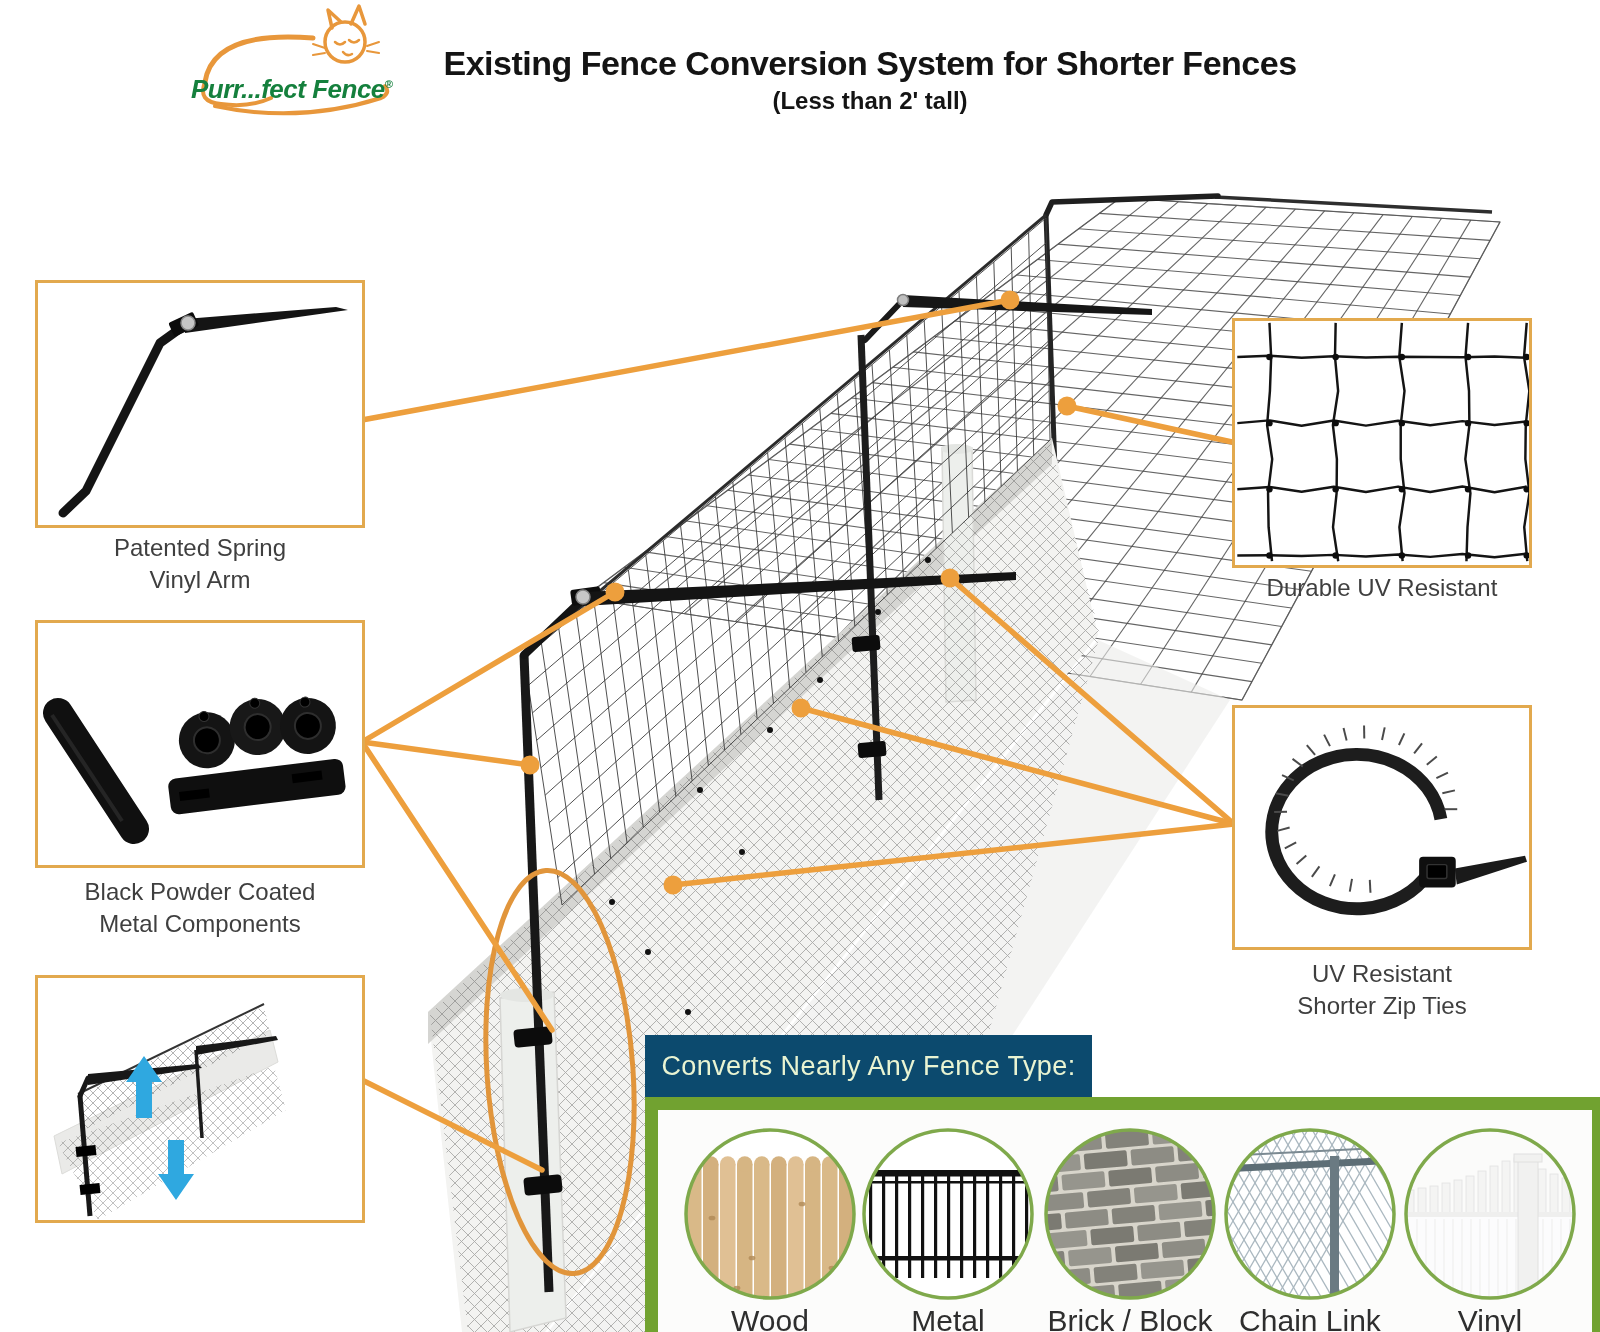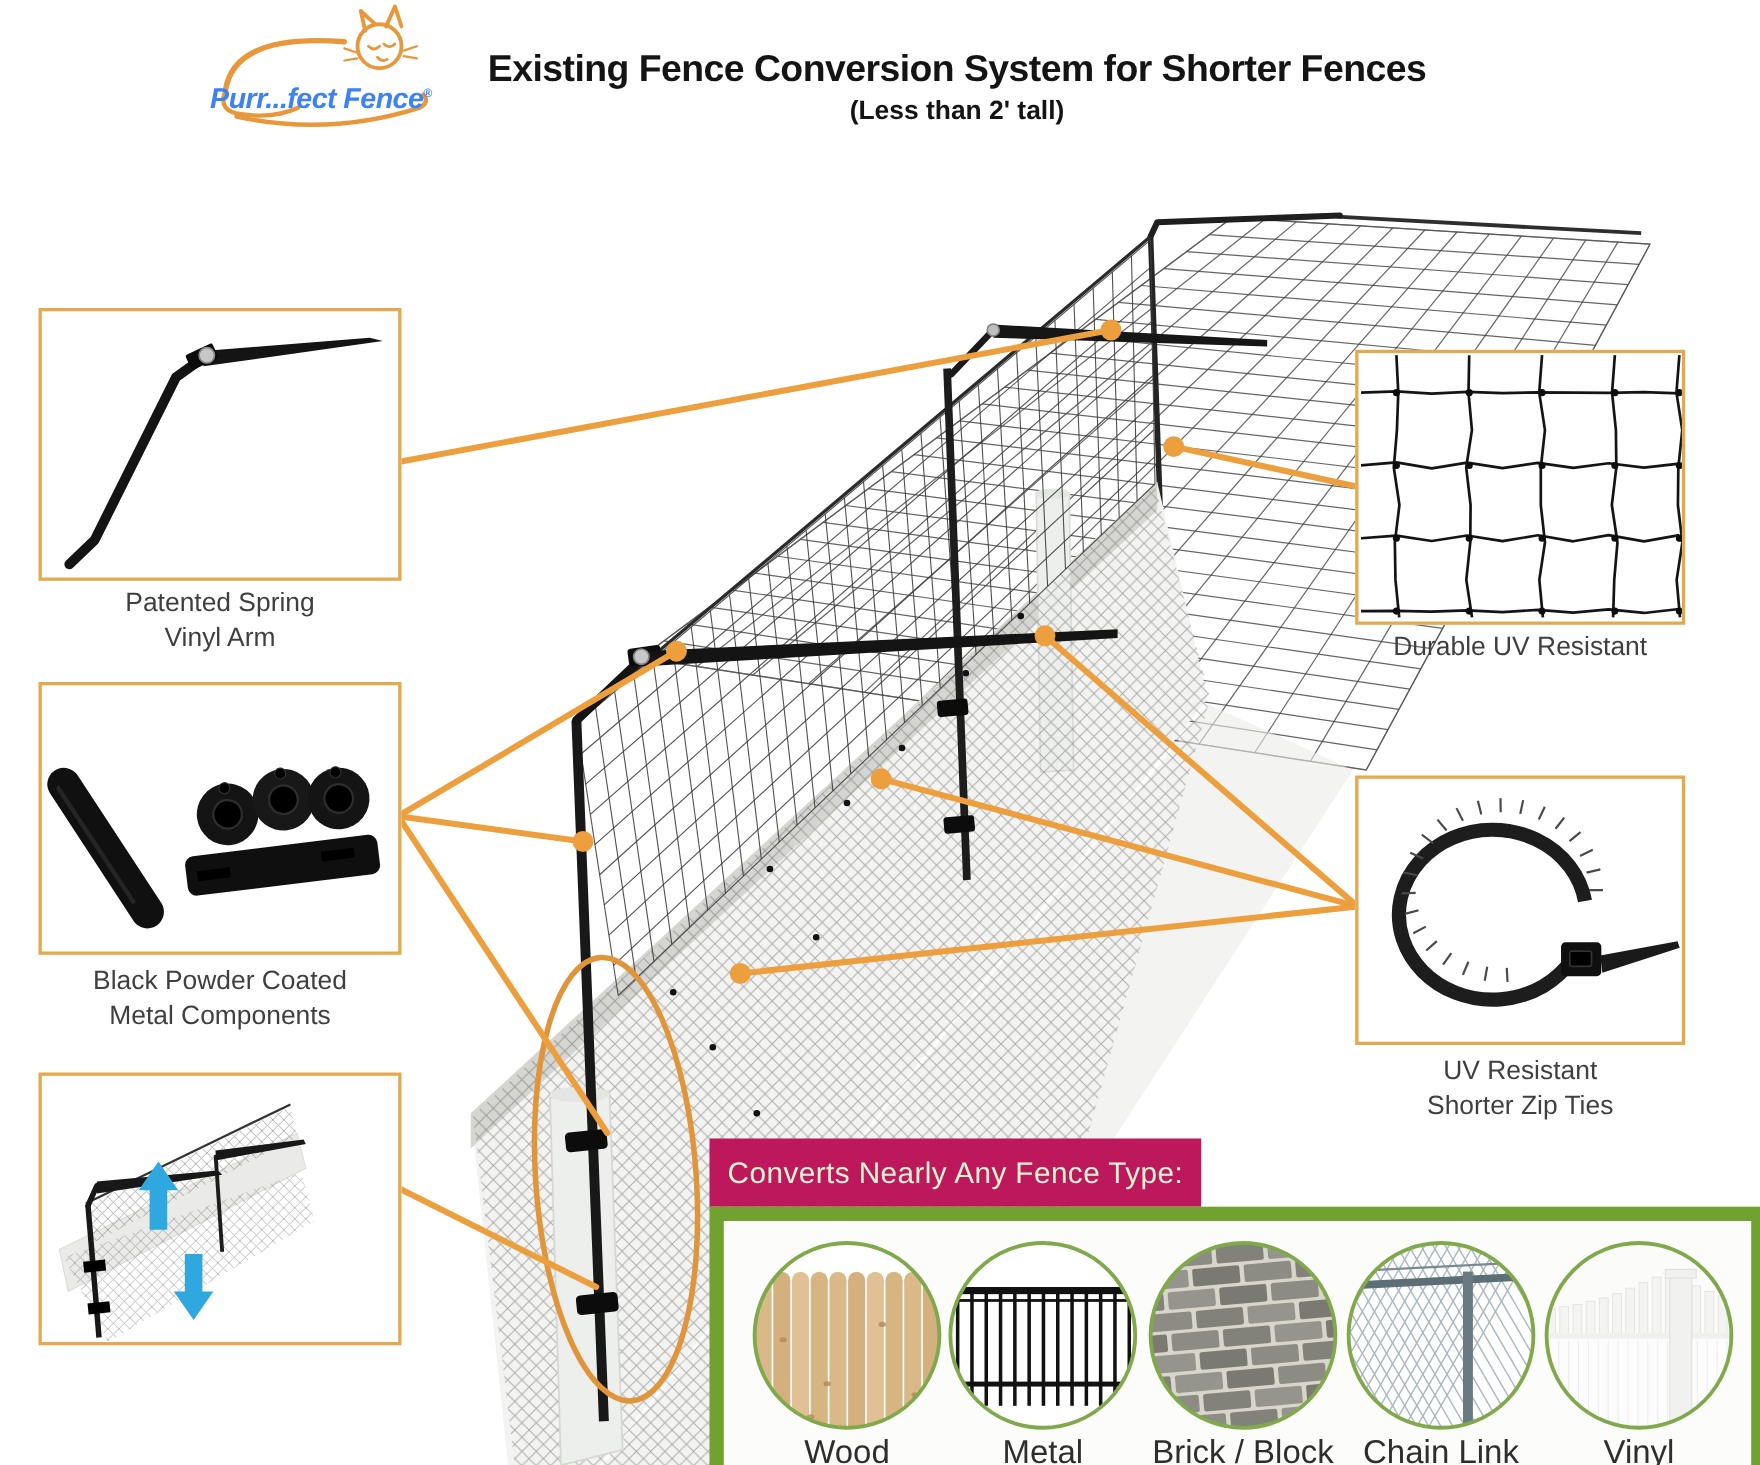--- a/index.html
+++ b/index.html
@@ -2,31 +2,31 @@
 <html><head>
 <meta charset="utf-8">
 <style>
   html,body{margin:0;padding:0;background:#fff;}
   .page{position:relative;width:1600px;height:1332px;background:#fff;overflow:hidden;
         font-family:"Liberation Sans",sans-serif;}
   #scene{position:absolute;left:0;top:0;z-index:1;}
   
   .logo{position:absolute;left:183px;top:2px;width:230px;height:120px;z-index:3;}
   .brand{position:absolute;left:8px;top:72px;width:220px;font-size:26px;font-weight:700;
-         font-style:italic;color:#3b82f6;letter-spacing:-0.5px;}
+         font-style:italic;color:#15803d;letter-spacing:-0.5px;}
   .brand sup{font-size:11px;}
   .titleblock{position:absolute;left:410px;top:44px;width:920px;text-align:center;z-index:3;color:#141414;}
   .title{font-size:34px;font-weight:800;letter-spacing:-0.5px;}
   .subtitle{font-size:24px;font-weight:700;margin-top:4px;}
   
   .box{position:absolute;background:#fff;border:3px solid #E2A94E;box-sizing:border-box;z-index:3;}
   .box svg{display:block;}
   .cap{position:absolute;text-align:center;font-size:24px;line-height:32px;color:#3f3f3f;z-index:3;}
   
-  .banner{position:absolute;left:645px;top:1035px;width:447px;height:62px;background:#be185d;
+  .banner{position:absolute;left:645px;top:1035px;width:447px;height:62px;background:#0c4a6e;
           z-index:2;display:flex;align-items:center;justify-content:center;}
   .banner div{font-size:27px;color:#E9F4D2;letter-spacing:0.4px;}
   .panel{position:absolute;left:645px;top:1097px;width:955px;height:235px;background:#71A230;z-index:2;}
   .panel-inner{position:absolute;left:13px;top:13px;right:8px;bottom:0;background:#FCFCFB;}
   .ft{position:absolute;width:180px;text-align:center;z-index:2;}
   .ft svg{display:block;margin:0 auto;}
   .ft-label{margin-top:2px;font-size:30px;color:#2e2e2e;}
 </style>
 </head>
 <body>

